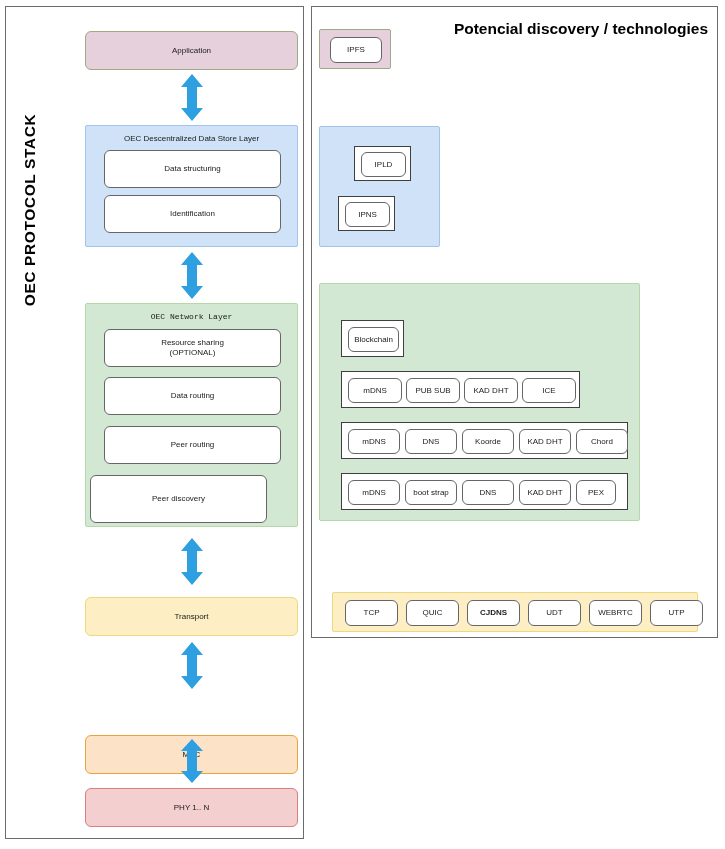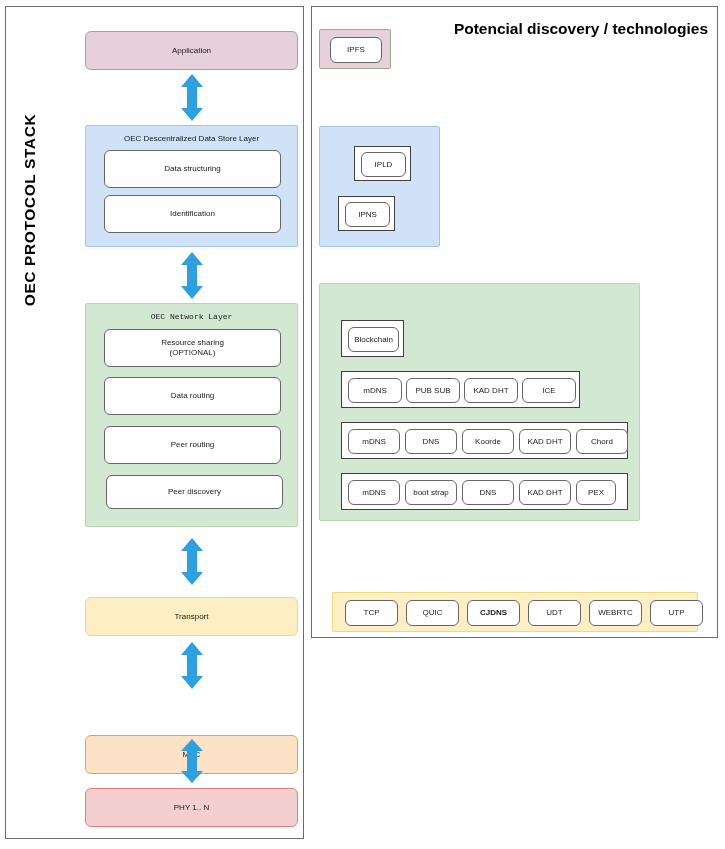--- a/index.html
+++ b/index.html
@@ -150,21 +150,21 @@
     <div class="rbox c-white" style="left:18px; top:25px; width:177px; height:38px; flex-direction:column;">
       <span>Resource sharing</span>
       <span>(OPTIONAL)</span>
     </div>
     <div class="rbox c-white" style="left:18px; top:73px; width:177px; height:38px;">
       <span>Data routing</span>
     </div>
     <div class="rbox c-white" style="left:18px; top:122px; width:177px; height:38px;">
       <span>Peer routing</span>
     </div>
-    <div class="rbox c-white" style="left:20px; top:171px; width:177px; height:34px;">
+    <div class="rbox c-white" style="left:4px; top:171px; width:177px; height:48px;">
       <span>Peer discovery</span>
     </div>
   </div>
 
   <div class="arrow" style="left:173px; top:531px; height:47px;">
     <svg width="26" height="47" viewBox="0 0 26 47">
       <polygon points="13,0 24,13 18,13 18,34 24,34 13,47 2,34 8,34 8,13 2,13" fill="#2e9fe0"></polygon>
     </svg>
   </div>
 

